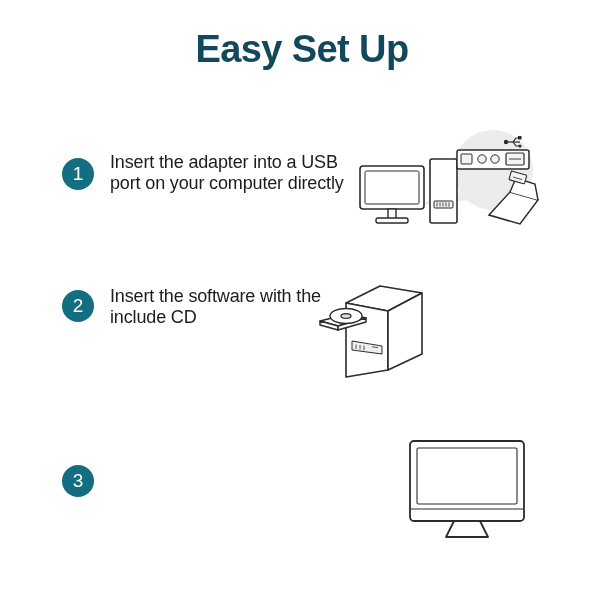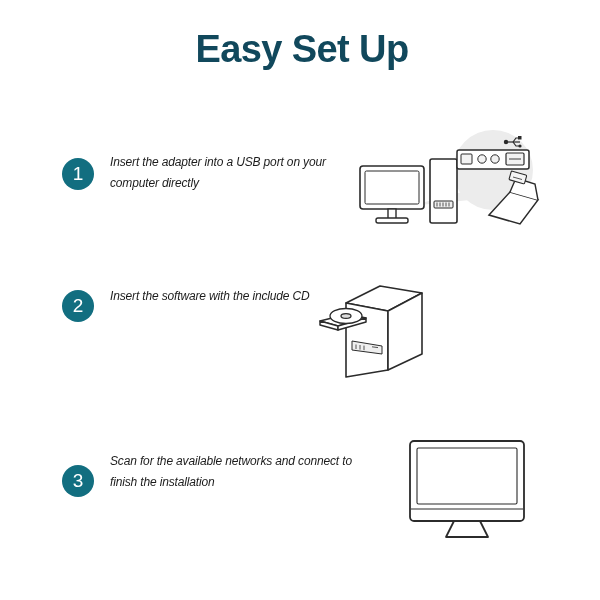--- a/index.html
+++ b/index.html
@@ -63,26 +63,25 @@
     font-family: "Liberation Sans", sans-serif;
   }
   .step-1 .badge { top: 38px; }
   .step-2 .badge { top: 22px; }
   .step-3 .badge { top: 40px; }
 
   .step-text {
     position: absolute;
     left: 110px;
     width: 245px;
-    font-size: 12px;
+    font-size: 18px;
     line-height: 21px;
     color: #1c1c1c;
     font-family: "Liberation Sans", sans-serif;
     letter-spacing: -0.15px;
-    font-style: italic;
   }
   .step-1 .step-text { top: 32px; }
   .step-2 .step-text { top: 18px; }
   .step-3 .step-text { top: 26px; }
 
   .art {
     position: absolute;
   }
   .art-1 { left: 350px; top: 8px; }
   .art-2 { left: 318px; top: 2px; }
@@ -185,21 +184,20 @@
           <line x1="42" y1="75" x2="42" y2="79.6" stroke-width="0.8"></line>
           <line x1="46" y1="75.6" x2="46" y2="80.2" stroke-width="0.8"></line>
           <line x1="54" y1="76.8" x2="60" y2="77.6" stroke-width="0.8"></line>
         </g>
       </svg>
     </div>
   </div>
 
   <div class="step step-3">
     <div class="badge">3</div>
-    <div class="step-text">Scan for the available networks and connect to finish the installation</div>
 
     <div class="art art-3">
       <svg width="140" height="115" viewBox="0 0 140 115" fill="none">
         <g stroke="#2b2b2b" stroke-width="1.8" fill="#ffffff">
           <rect x="12" y="14" width="114" height="80" rx="4"></rect>
           <rect x="19" y="21" width="100" height="56" rx="1.5" stroke-width="1.1"></rect>
           <line x1="13" y1="82" x2="125" y2="82" stroke-width="1.1"></line>
           <path d="M56 94 L48 110 L90 110 L82 94 Z" stroke-linejoin="round"></path>
         </g>
       </svg>

